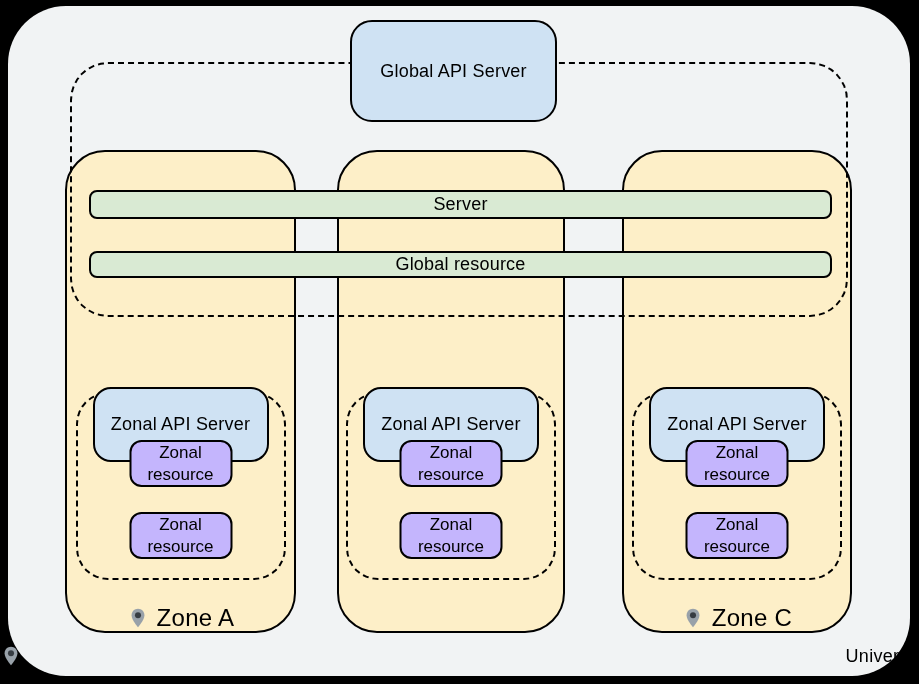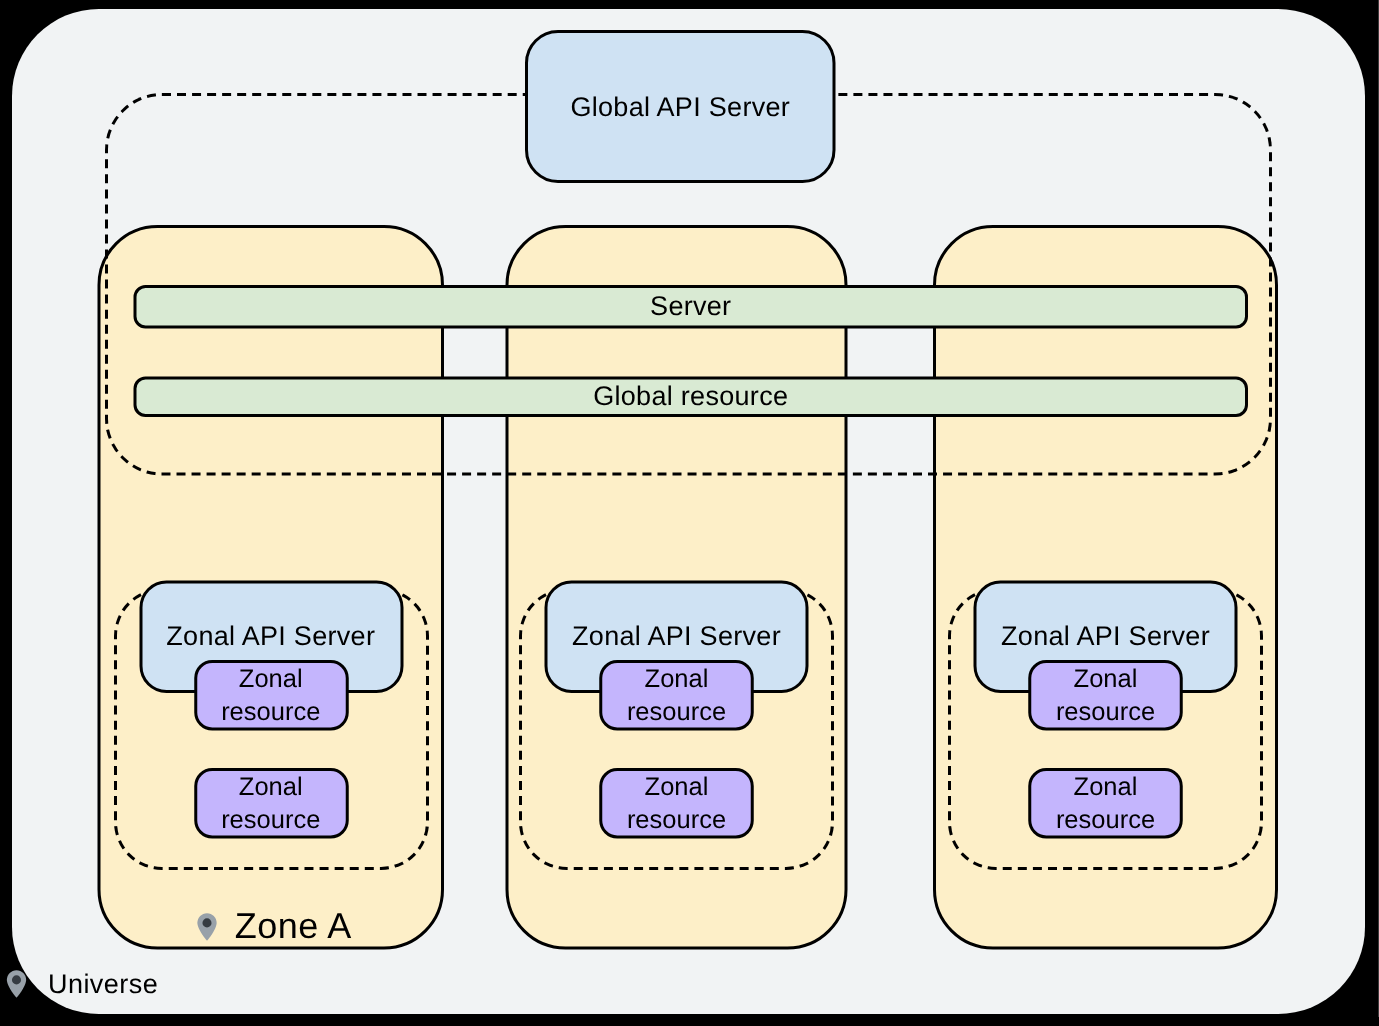--- a/index.html
+++ b/index.html
@@ -125,21 +125,21 @@
     border-radius: 22px;
     display: flex; align-items: center; justify-content: center;
     font-size: 18px;
     letter-spacing: 0.2px;
   }
 
   
   .universe-label {
     position: absolute;
     left: 0; right: 0; top: 645px;
-    display: flex; align-items: center; justify-content: flex-start;
+    display: flex; align-items: center; justify-content: space-between;
     gap: 10px;
     font-size: 18px;
     letter-spacing: 0.3px;
   }
 </style>
 </head>
 <body>
 
 <div class="stage">
 
@@ -182,20 +182,27 @@
     <div class="zone-dashed"></div>
     <div class="zonal-server">
       <span>Zonal API Server</span>
     </div>
     <div class="zonal-resource res-1">
       <span>Zonal resource</span>
     </div>
     <div class="zonal-resource res-2">
       <span>Zonal resource</span>
     </div>
+    <div class="zone-label">
+      <svg class="pin-icon" width="22" height="22" viewBox="0 0 24 24" aria-hidden="true">
+        <path d="M12 2C8.13 2 5 5.13 5 8.94c0 5.25 7 13.06 7 13.06s7-7.81 7-13.06C19 5.13 15.87 2 12 2z" fill="#98a1a9"></path>
+        <circle cx="12" cy="9" r="3.3" fill="#363c42"></circle>
+      </svg>
+      <span>Zone C</span>
+    </div>
   </div>
 
   <div class="shared-bar bar-project">
     <span>Server</span>
   </div>
   <div class="shared-bar bar-global-resource">
     <span>Global resource</span>
   </div>
 
   <div class="global-dashed"></div>

